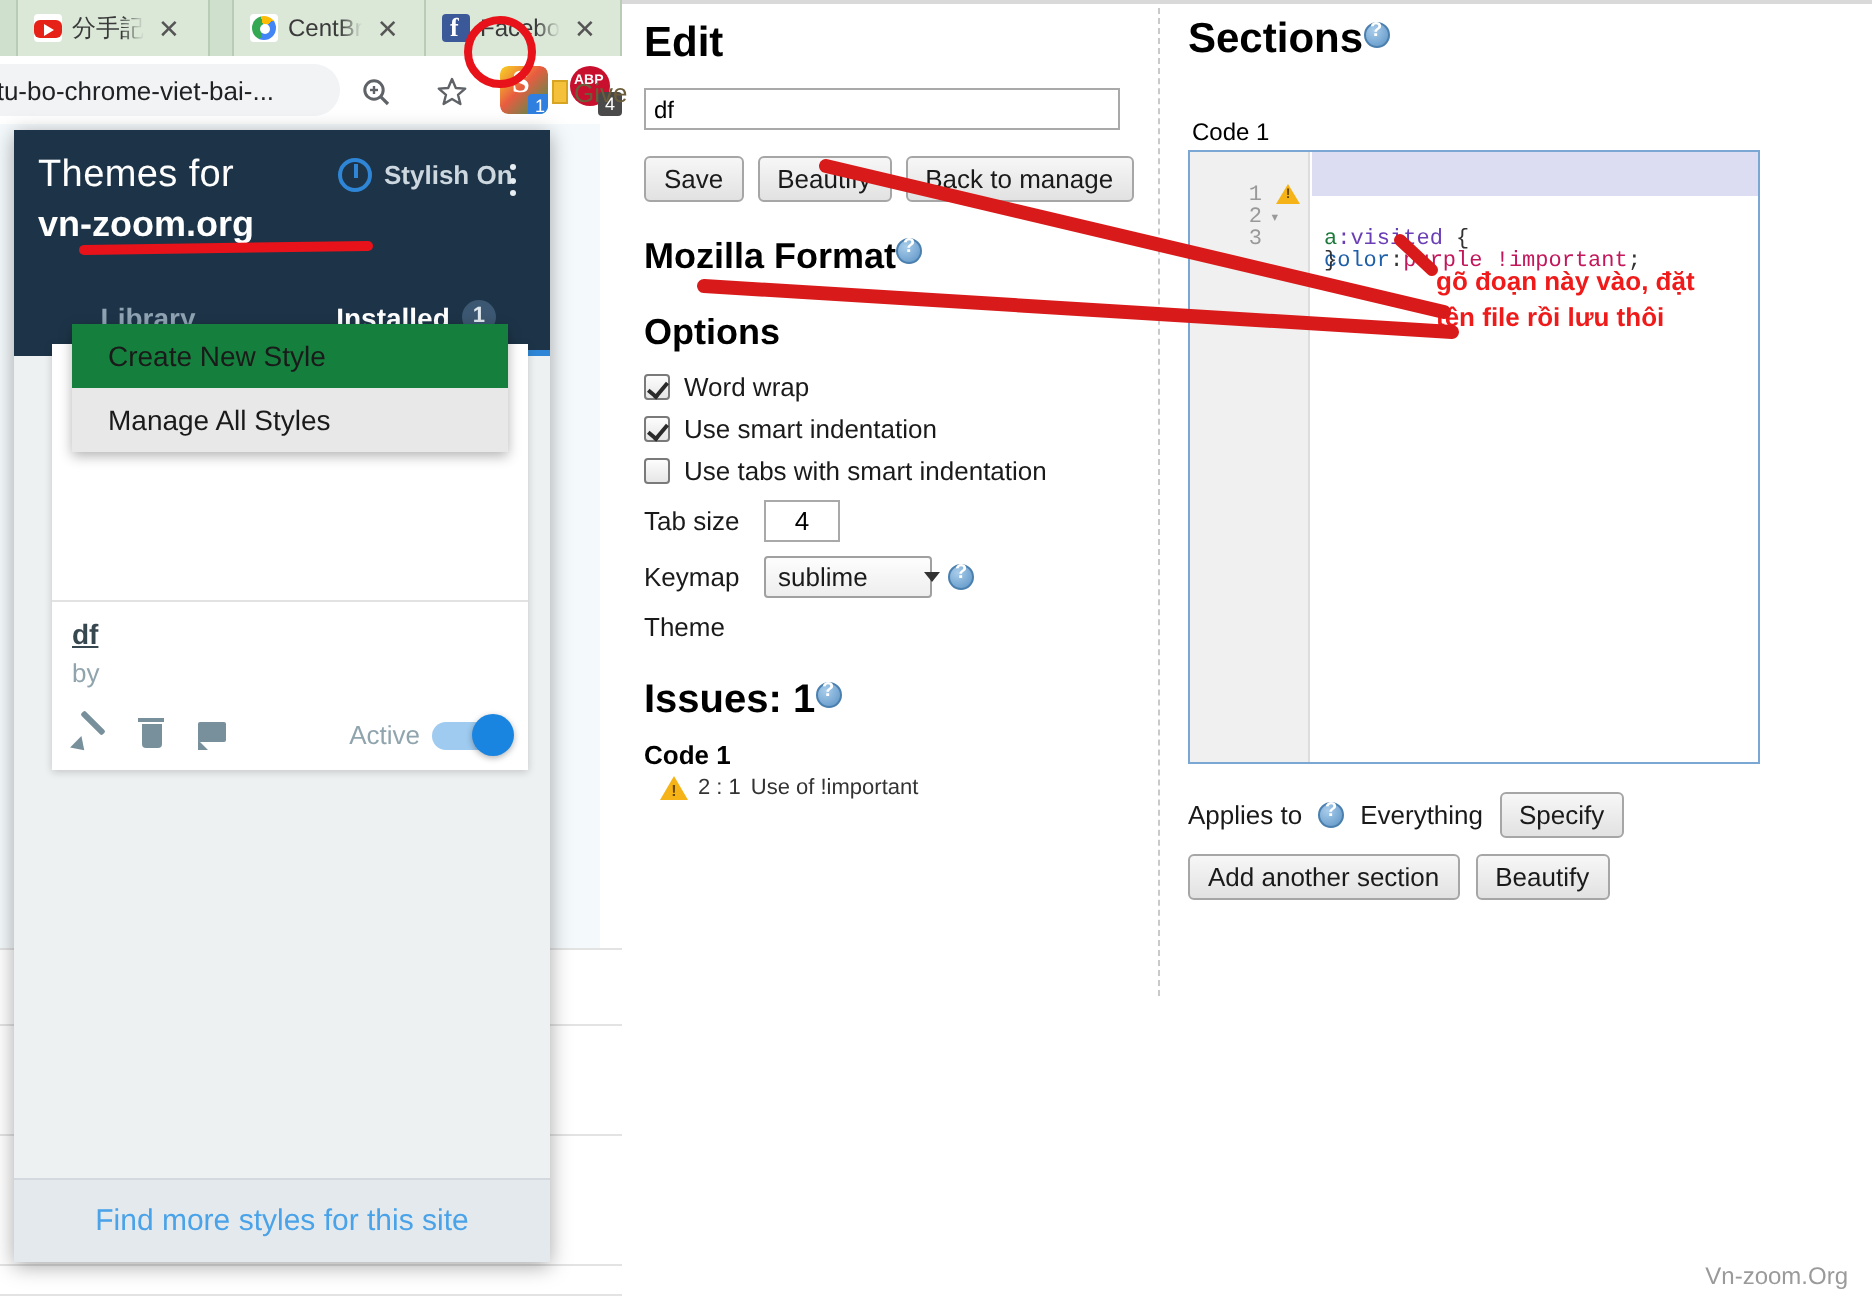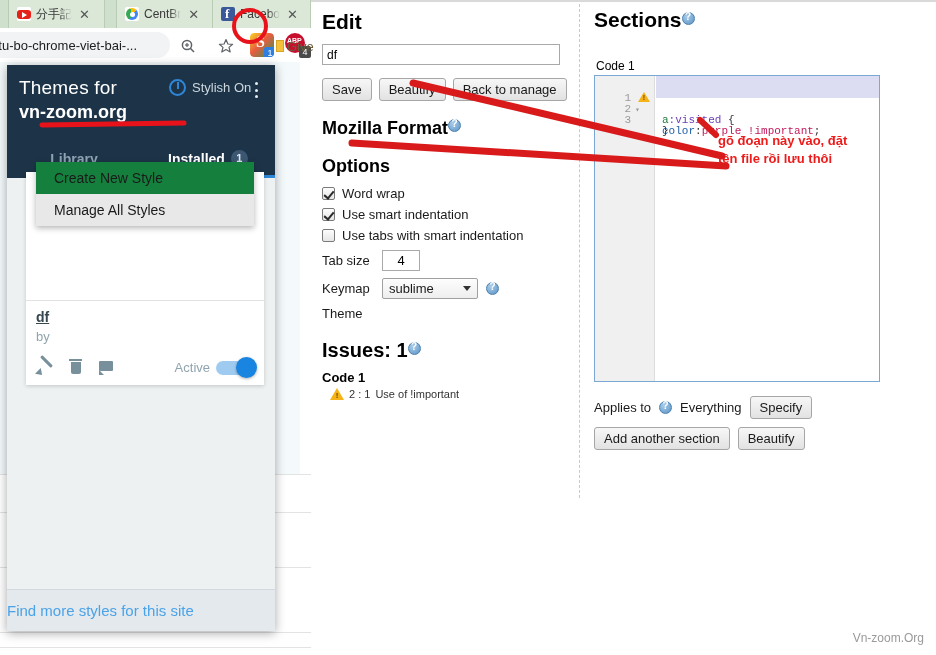--- a/index.html
+++ b/index.html
@@ -160,21 +160,21 @@
     font-size:19px; font-weight:400; color:#fff;
     letter-spacing:.2px;
   }
   #popup-site {
     position:absolute; left:12px; top:37px;
     font-size:18px; font-weight:bold; color:#fff;
   }
   #stylish-toggle-wrap {
     position:absolute; left:162px; top:14px;
     display:flex; align-items:center; gap:6px;
-    color:#cdd7df; font-size:13px; font-weight:normal;
+    color:#cdd7df; font-size:13px; font-weight:bold;
   }
   #power-icon {
     width:17px; height:17px; border-radius:50%;
     border:2px solid #2f86d6; position:relative;
     background:#1d3448;
   }
   #power-icon::after {
     content:""; position:absolute; left:6px; top:1px;
     width:2px; height:7px; background:#2f86d6;
   }
@@ -279,21 +279,21 @@
     position:relative;
   }
   #active-toggle::after {
     content:""; position:absolute; right:-3px; top:-4px;
     width:21px; height:21px; border-radius:50%; background:#1a85e0;
     box-shadow:0 1px 3px rgba(0,0,0,.3);
   }
   #popup-footer {
     position:absolute; left:0; bottom:0; width:268px; height:42px;
     background:#e4e9ee; border-top:1px solid #d3d9de;
-    display:flex; align-items:center; 
+    display:flex; align-items:center; justify-content:center;
   }
   #find-more-link {
     color:#4aa3e8; font-size:15px; text-decoration:none;
   }
 
   
   #editor-page {
     position:absolute; left:311px; top:0; width:625px; height:655px;
     background:#fff;
   }
@@ -359,21 +359,21 @@
   .select {
     height:21px; border:1px solid #a0a0a0; border-radius:2px;
     background:linear-gradient(#fdfdfd,#eeeeee);
     font-size:13px; color:#1a1a1a; display:flex; align-items:center;
     padding:0 6px; position:relative;
   }
   .select .caret {
     margin-left:auto; border-left:4px solid transparent;
     border-right:4px solid transparent; border-top:5px solid #333;
   }
-  #keymap-select { width:96px;gap:28px; }
+  #keymap-select { width:84px;gap:28px; }
   #theme-select { width:165px; }
 
   #issues-title { margin:18px 0 8px 0; font-size:20px; font-weight:bold; }
   #issue-group-label { font-size:13px; font-weight:bold; color:#000; margin-bottom:3px; }
   #issue-row { display:flex; align-items:center; gap:5px; padding-left:8px; }
   .warn-icon {
     width:0; height:0; position:relative;
     border-left:7px solid transparent; border-right:7px solid transparent;
     border-bottom:12px solid #f5b317; flex:0 0 14px;
   }

